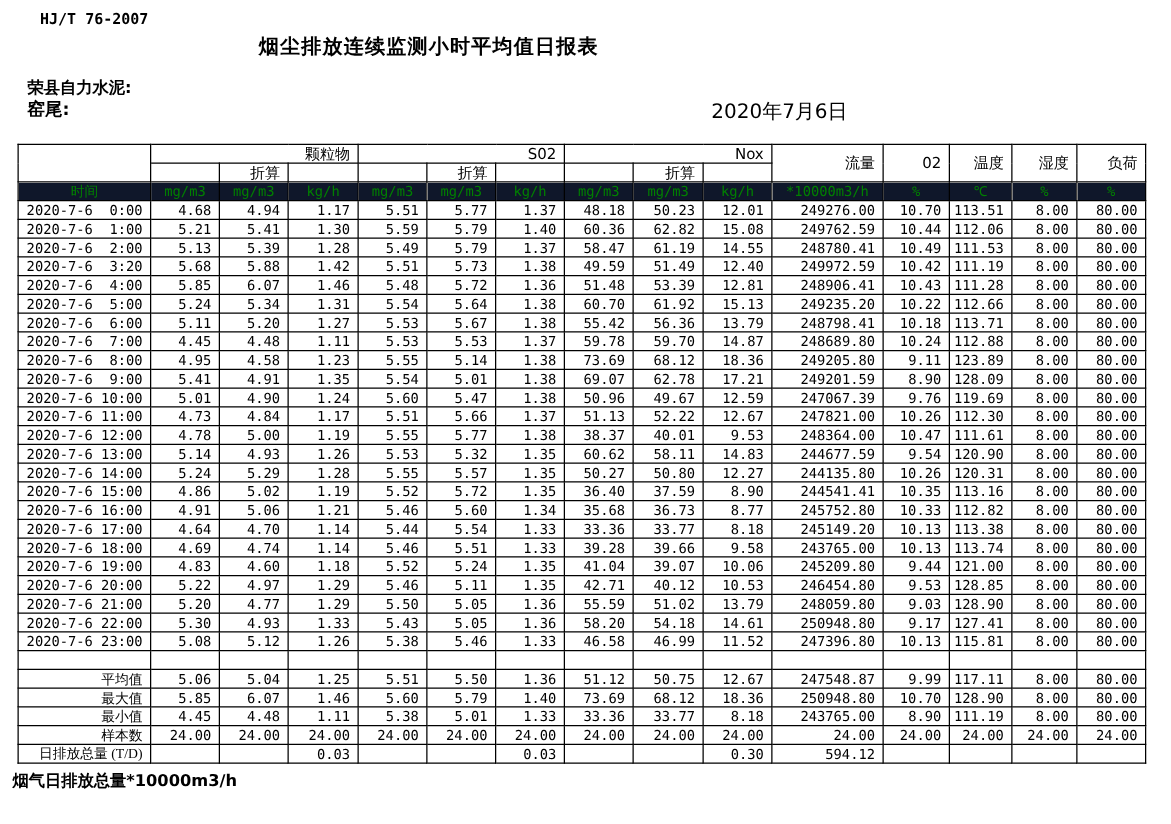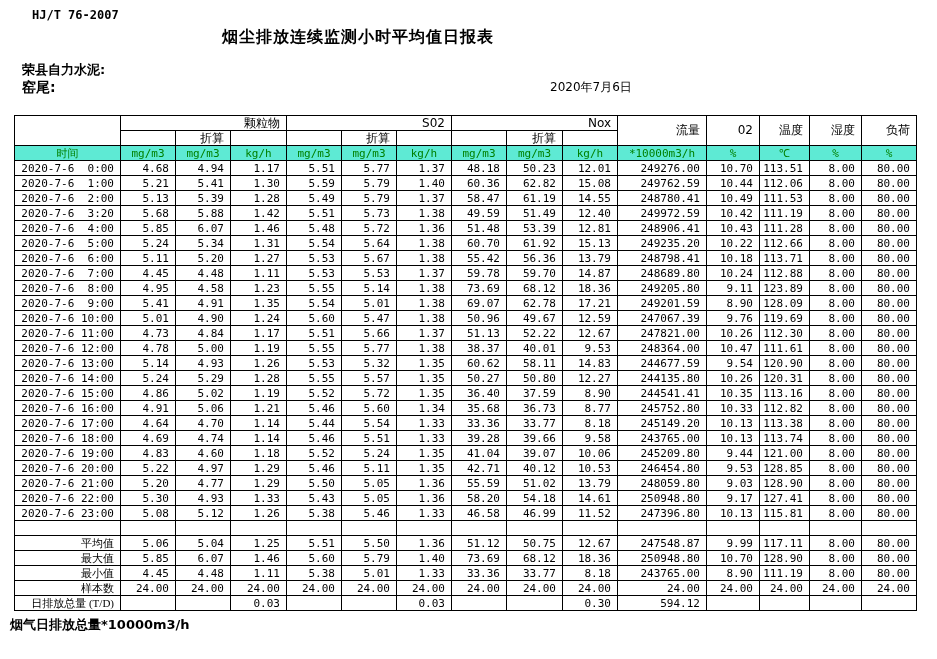--- a/index.html
+++ b/index.html
@@ -3,34 +3,34 @@
 <meta charset="utf-8">
 <style>
   html,body{margin:0;padding:0;}
   body{
     width:937px;height:659px;background:#ffffff;position:relative;
     font-family:"DejaVu Sans","Liberation Sans",sans-serif;color:#000;
     overflow:hidden;
   }
   .std-no{position:absolute;left:22px;top:8px;font-size:12px;font-weight:bold;
     font-family:"DejaVu Sans Mono","Liberation Mono",monospace;margin-left:10px;}
-  .title{position:absolute;left:207px;top:27px;font-size:16px;font-weight:bold;letter-spacing:1px;margin-left:15px;}
+  .title{position:absolute;left:207px;top:27px;font-size:16px;font-weight:bold;letter-spacing:1px;}
   .company{position:absolute;left:22px;top:61px;font-size:13px;font-weight:bold;}
   .stack{position:absolute;left:22px;top:79px;font-size:14px;font-weight:bold;}
-  .rpt-date{position:absolute;left:550px;top:79px;font-size:12px;}
+  .rpt-date{position:absolute;left:569px;top:79px;font-size:16px;}
   table.rep{
     position:absolute;left:14px;top:115px;border-collapse:collapse;table-layout:fixed;
     font-size:11px;font-family:"DejaVu Sans Mono","Liberation Mono",monospace;
   }
   table.rep td{
     border:1px solid #000;height:14px;line-height:13px;padding:0 6px 0 0;
     text-align:right;vertical-align:middle;white-space:pre;overflow:hidden;
   }
   td.hdr{text-align:center;padding:0;font-family:"DejaVu Sans","Liberation Sans",sans-serif;font-size:12px;}
-  tr.units td{background:#5eead4;color:#008000;text-align:center;padding:0;}
+  tr.units td{background:#0f172a;color:#008000;text-align:center;padding:0;}
   td.total-label{text-align:left;padding:0 0 0 2px;font-family:Liberation Serif, serif;}
   td.sum-label{font-family:"DejaVu Sans","Liberation Sans",sans-serif;}
   .foot-note{position:absolute;left:10px;top:616px;font-size:13px;font-weight:bold;}
   .foot-report{position:absolute;left:10px;top:658px;font-size:13px;font-weight:bold;}
   .foot-unit{position:absolute;left:205px;top:636px;font-size:13px;font-weight:bold;margin-top:27px;}
 </style>
 </head>
 <body>
 
 <div class="std-no">HJ/T  76-2007</div>

